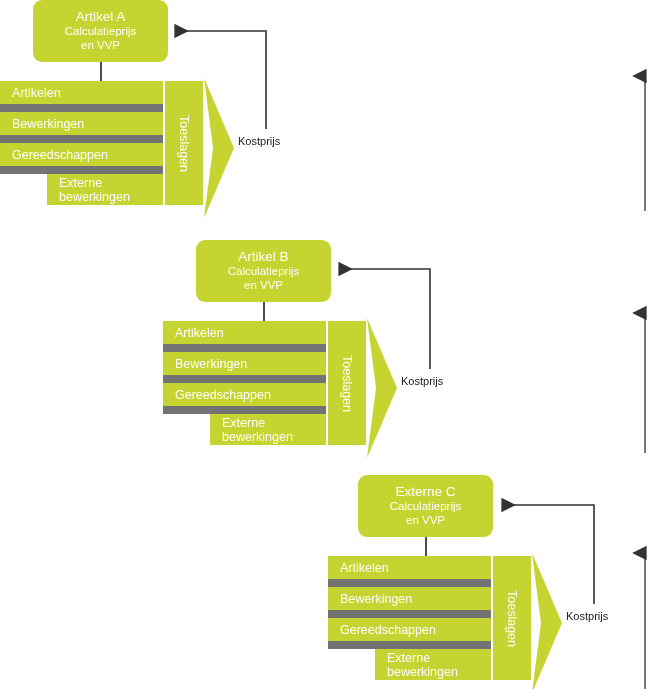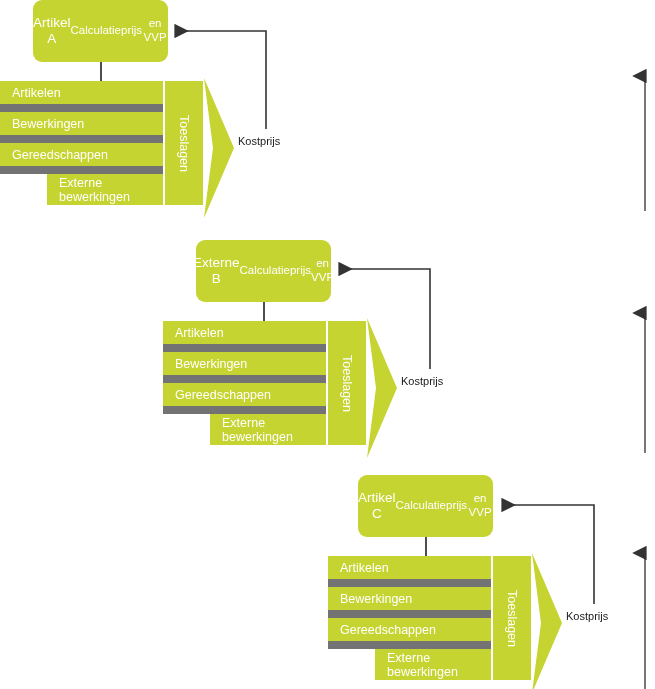--- a/index.html
+++ b/index.html
@@ -26,21 +26,21 @@
   }
 
   
   .card {
     position: absolute;
     background: #c5d430;
     border-radius: 9px;
     color: #ffffff;
     text-align: center;
     display: flex;
-    flex-direction: row;
+    flex-direction: column;
     align-items: center;
     justify-content: center;
     line-height: 1.18;
   }
   .card-title {
     font-size: 13.5px;
     display: block;
   }
   .card-sub {
     font-size: 11.5px;
@@ -146,21 +146,21 @@
     <svg class="chevron" style="left:200px; top:78px;" width="40" height="140" viewBox="0 0 40 140">
       <path d="M4 0 L34 70 L4 140 L13 70 Z" fill="#c5d430"></path>
     </svg>
 
     <div class="kostprijs" style="left:238px; top:135px;">Kostprijs</div>
   </div>
 
   <div class="group" style="left:163px; top:240px; width:310px; height:220px;">
 
     <div class="card" style="left:33px; top:0px; width:135px; height:62px;">
-      <span class="card-title">Externe B</span>
+      <span class="card-title">Artikel B</span>
       <span class="card-sub">Calculatieprijs</span>
       <span class="card-sub">en VVP</span>
     </div>
 
     <div class="stem" style="left:100px; top:62px; height:19px;"></div>
 
     <div class="rows" style="left:0px; top:81px; width:163px; height:124px;">
       <div class="row" style="height:31px;">
         <span>Artikelen</span>
       </div>
@@ -182,21 +182,21 @@
     <svg class="chevron" style="left:200px; top:78px;" width="40" height="140" viewBox="0 0 40 140">
       <path d="M4 0 L34 70 L4 140 L13 70 Z" fill="#c5d430"></path>
     </svg>
 
     <div class="kostprijs" style="left:238px; top:135px;">Kostprijs</div>
   </div>
 
   <div class="group" style="left:328px; top:475px; width:310px; height:214px;">
 
     <div class="card" style="left:30px; top:0px; width:135px; height:62px;">
-      <span class="card-title">Artikel C</span>
+      <span class="card-title">Externe C</span>
       <span class="card-sub">Calculatieprijs</span>
       <span class="card-sub">en VVP</span>
     </div>
 
     <div class="stem" style="left:97px; top:62px; height:19px;"></div>
 
     <div class="rows" style="left:0px; top:81px; width:163px; height:124px;">
       <div class="row" style="height:31px;">
         <span>Artikelen</span>
       </div>

